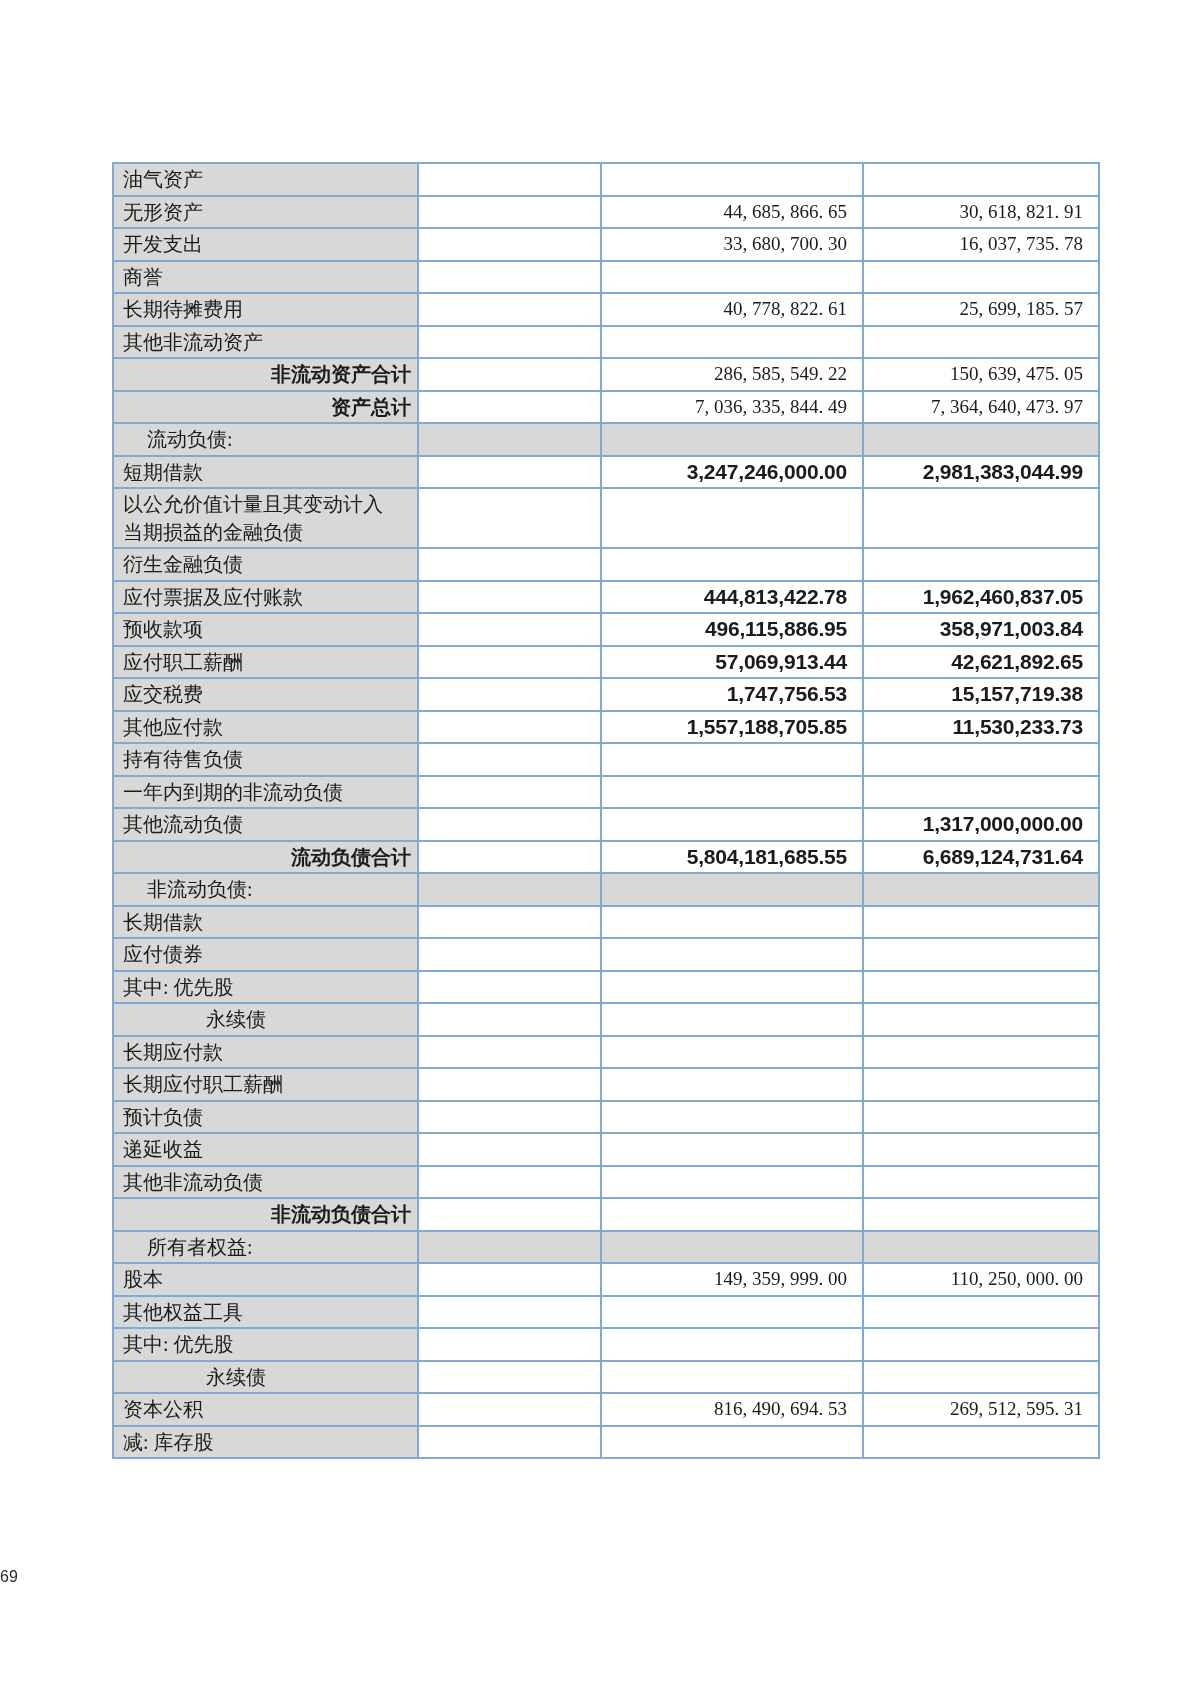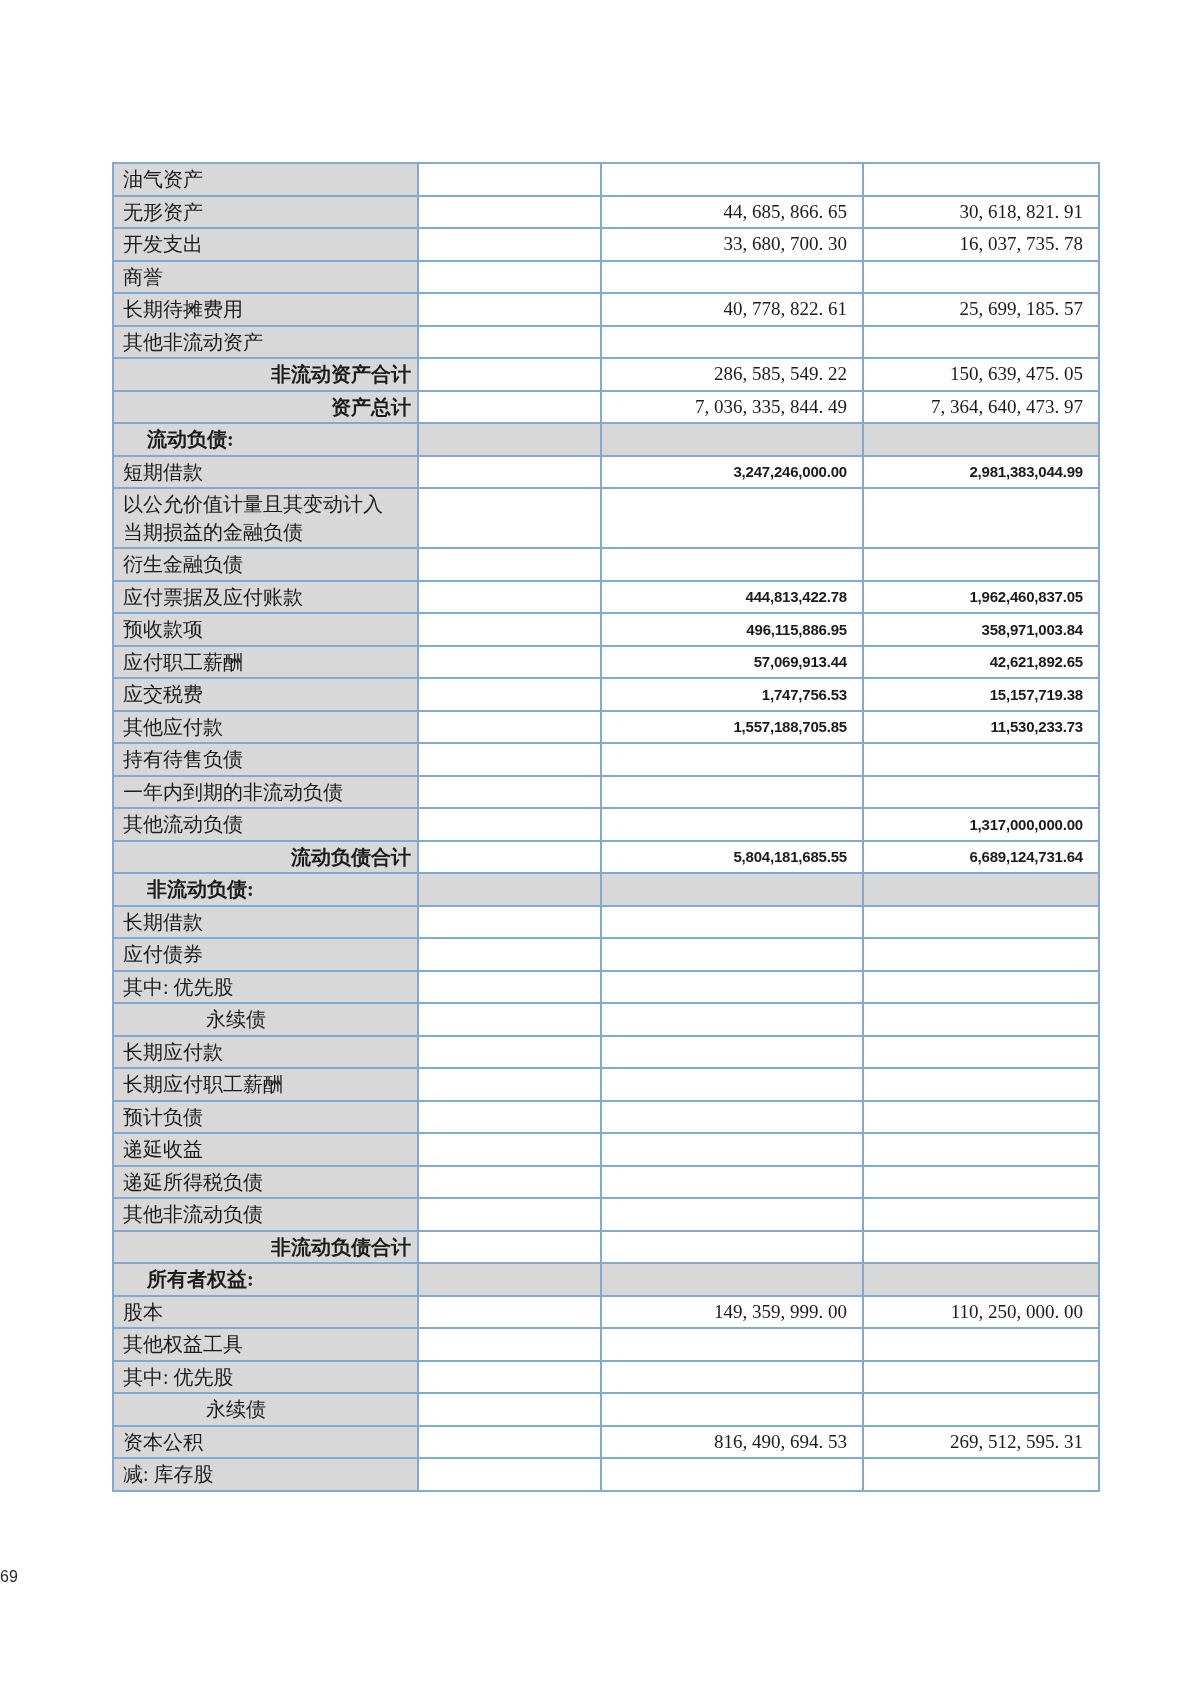--- a/index.html
+++ b/index.html
@@ -45,25 +45,25 @@
     text-align: right;
     padding: 1px 15px 1px 4px;
   }
   .serif-num {
     font-family: "Liberation Serif", "DejaVu Serif", serif;
     font-size: 19px;
   }
   .sans-num {
     font-family: "Liberation Sans", "DejaVu Sans", sans-serif;
     font-weight: bold;
-    font-size: 15px;
+    font-size: 21px;
     letter-spacing: -0.2px;
   }
   tr.section td { background: #d8d8d8; }
-  tr.section td.label { font-weight: bold; padding-left: 33px; }
+  tr.section td.label { font-weight: normal; padding-left: 33px; }
   tr.total td.label { font-weight: bold; text-align: right; padding-left: 6px; }
   .page-number {
     position: absolute;
     left: 0; top: 1552px;
     width: 1200px;
     text-align: left;
     font-family: "Liberation Sans", "DejaVu Sans", sans-serif;
     font-size: 16px;
     color: #2a2a2a;
   }
@@ -255,26 +255,20 @@
           <td class="num serif-num"></td>
           <td class="num serif-num"></td>
         </tr>
         <tr class="row item">
           <td class="label">递延收益</td>
           <td class="note"></td>
           <td class="num serif-num"></td>
           <td class="num serif-num"></td>
         </tr>
         <tr class="row item">
-          <td class="label">递延所得税负债</td>
-          <td class="note"></td>
-          <td class="num serif-num"></td>
-          <td class="num serif-num"></td>
-        </tr>
-        <tr class="row item">
           <td class="label">其他非流动负债</td>
           <td class="note"></td>
           <td class="num serif-num"></td>
           <td class="num serif-num"></td>
         </tr>
         <tr class="row total">
           <td class="label">非流动负债合计</td>
           <td class="note"></td>
           <td class="num serif-num"></td>
           <td class="num serif-num"></td>

